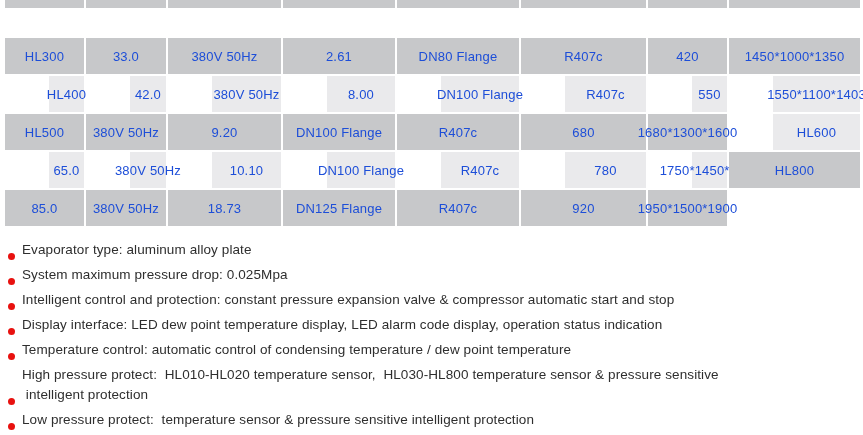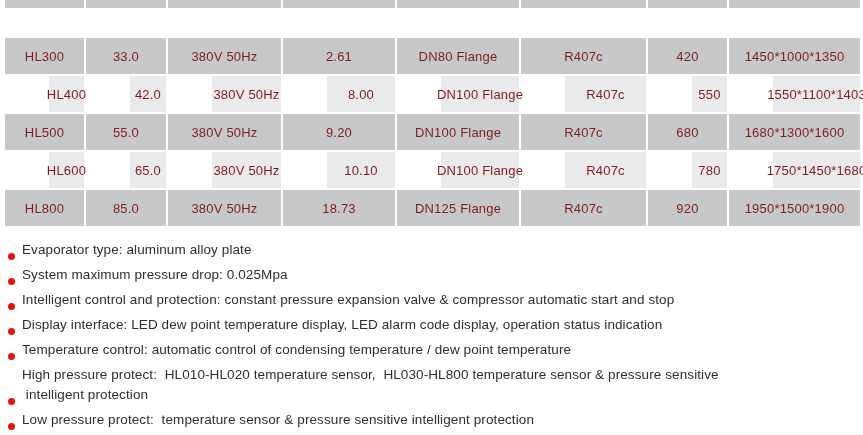--- a/index.html
+++ b/index.html
@@ -27,21 +27,21 @@
     grid-auto-rows: 36px;
     gap: 2px;
     background: #ffffff;
   }
   .spec-table .cell {
     display: flex;
     align-items: center;
     justify-content: center;
     font-size: 13px;
     letter-spacing: 0.2px;
-    color: #7f1d1d;
+    color: #1d4ed8;
     white-space: nowrap;
   }
   .spec-table .sliver { height: 8px; }
   .row-dark  { background: #c7c8ca; }
   .row-light { background: #eaeaec; margin-left: 44px; }
 
   
   .notes {
     position: absolute;
     left: 8px;
@@ -100,21 +100,20 @@
     <div class="cell row-light">HL400</div>
     <div class="cell row-light">42.0</div>
     <div class="cell row-light">380V 50Hz</div>
     <div class="cell row-light">8.00</div>
     <div class="cell row-light">DN100 Flange</div>
     <div class="cell row-light">R407c</div>
     <div class="cell row-light">550</div>
     <div class="cell row-light">1550*1100*1403</div>
 
     <div class="cell row-dark">HL500</div>
-    <div class="cell row-dark">55.0</div>
     <div class="cell row-dark">380V 50Hz</div>
     <div class="cell row-dark">9.20</div>
     <div class="cell row-dark">DN100 Flange</div>
     <div class="cell row-dark">R407c</div>
     <div class="cell row-dark">680</div>
     <div class="cell row-dark">1680*1300*1600</div>
 
     <div class="cell row-light">HL600</div>
     <div class="cell row-light">65.0</div>
     <div class="cell row-light">380V 50Hz</div>

